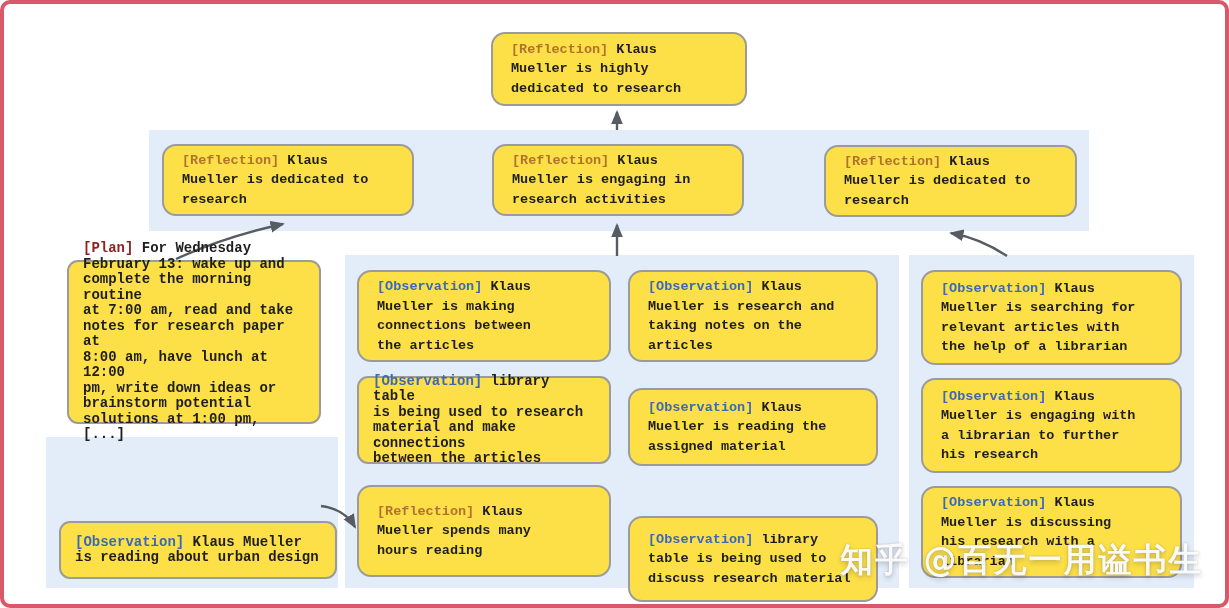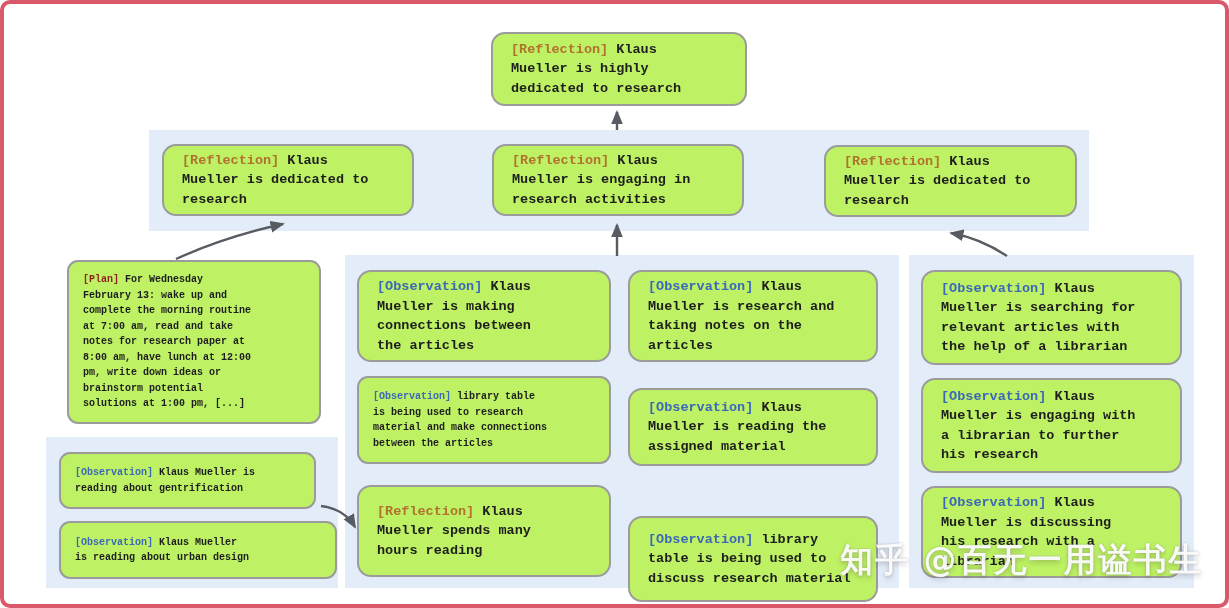--- a/index.html
+++ b/index.html
@@ -3,27 +3,27 @@
 <meta charset="utf-8">
 <style>
   html,body{margin:0;padding:0;background:#fff;}
   #frame{
     position:relative;width:1229px;height:608px;box-sizing:border-box;
     background:#ffffff;border:4px solid #d9596b;border-radius:10px;overflow:hidden;
     font-family:"Liberation Mono","DejaVu Sans Mono",monospace;
   }
   .band{position:absolute;background:#e3edfa;}
   .node{
-    position:absolute;background:#bef264;border:2px solid #9b9b9b;border-radius:14px;
+    position:absolute;background:#fde047;border:2px solid #9b9b9b;border-radius:14px;
     box-sizing:border-box;display:flex;align-items:center;
     font-weight:bold;color:#1e1e1e;
   }
   .node .inner{width:100%;}
   .fs-lg{font-size:13.5px;line-height:19.5px;padding:6px 14px 6px 18px;}
-  .fs-sm{font-size:10px;line-height:15.5px;padding:5px 10px 5px 14px;border-radius:11px;}
+  .fs-sm{font-size:14px;line-height:15.5px;padding:5px 10px 5px 14px;border-radius:11px;}
   .tag{margin-right:1ch;}
   .tag.reflection{color:#b0722e;}
   .tag.observation{color:#3c68b8;margin-top:36px;}
   .tag.plan{color:#8e241f;}
   .txt{white-space:pre-line;}
   #arrows{position:absolute;left:0;top:0;pointer-events:none;}
   #watermark{
     position:absolute;left:836px;top:534px;
     font-family:"DejaVu Sans","Liberation Sans",sans-serif;
     font-size:33px;font-weight:bold;letter-spacing:2px;
@@ -84,24 +84,20 @@
 February 13: wake up and
 complete the morning routine
 at 7:00 am, read and take
 notes for research paper at
 8:00 am, have lunch at 12:00
 pm, write down ideas or
 brainstorm potential
 solutions at 1:00 pm, [...]</span></div>
   </div>
 
-  <div class="node fs-sm" style="left:55px;top:448px;width:257px;height:57px;">
-    <div class="inner"><span class="tag observation">[Observation]</span><span class="txt">Klaus Mueller is
-reading about gentrification</span></div>
-  </div>
   <div class="node fs-sm" style="left:55px;top:517px;width:278px;height:58px;">
     <div class="inner"><span class="tag observation">[Observation]</span><span class="txt">Klaus Mueller
 is reading about urban design</span></div>
   </div>
 
   <div class="node fs-lg" style="left:353px;top:266px;width:254px;height:92px;">
     <div class="inner"><span class="tag observation">[Observation]</span><span class="txt">Klaus
 Mueller is making
 connections between
 the articles</span></div>

